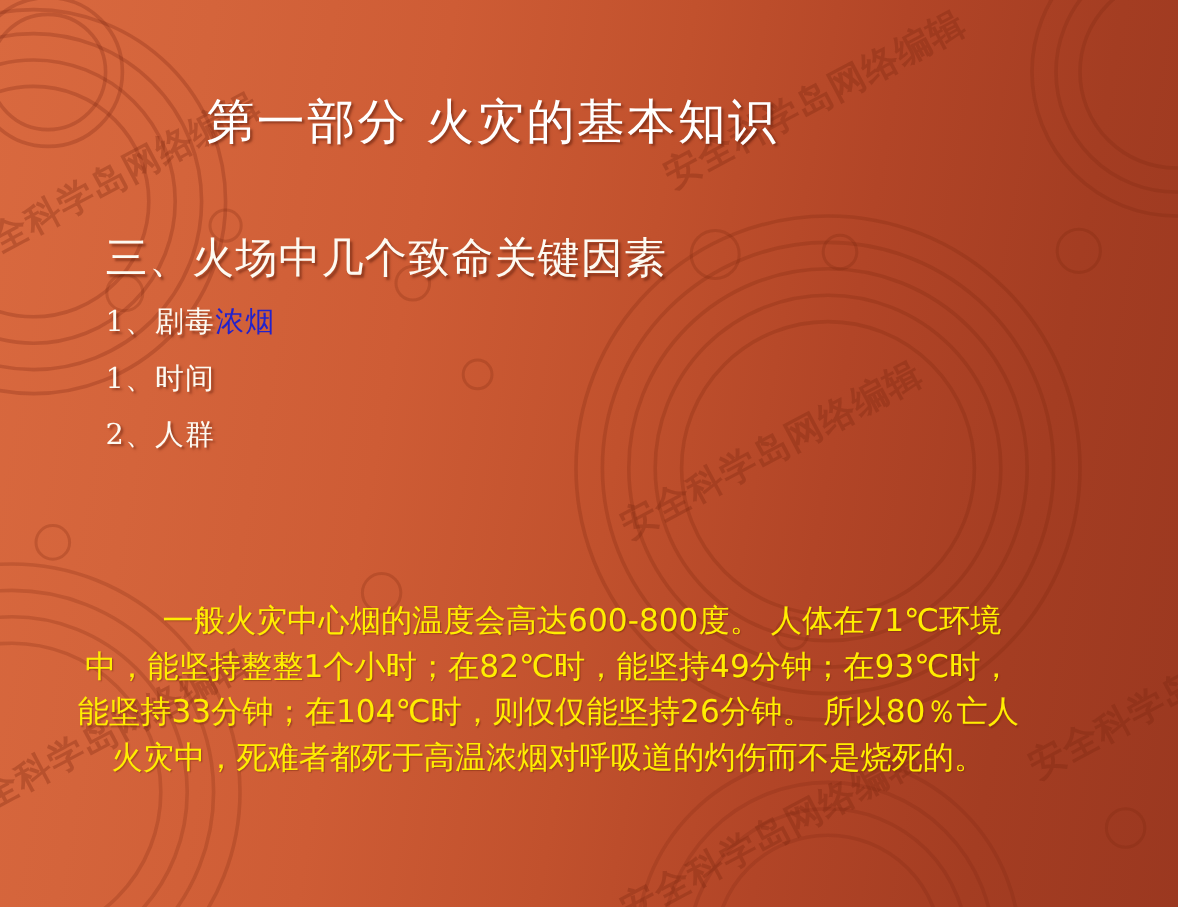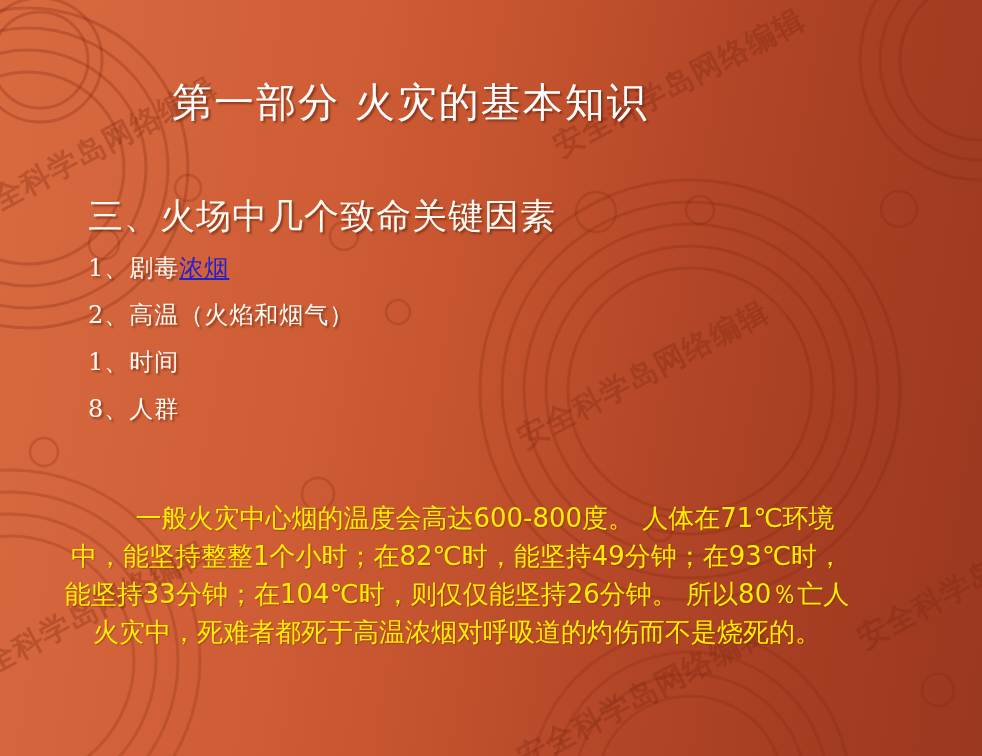--- a/index.html
+++ b/index.html
@@ -102,21 +102,20 @@
     font-family: "DejaVu Serif", "Liberation Serif", serif;
     font-size: 24px;
     line-height: 47px;
     color: #fdfaf2;
     letter-spacing: 1px;
     text-shadow: 2px 2px 2px rgba(90, 25, 10, 0.5);
     white-space: nowrap;
   }
   .bullet-item .link {
     color: #2222cc;
-    text-decoration: underline;
     text-shadow: none;
     cursor: pointer;
   }
 
   .body-paragraph {
     position: absolute;
     left: 62px;
     top: 478px;
     width: 790px;
     margin: 0;
@@ -202,26 +201,23 @@
 
     <div class="slide-title">第一部分  火灾的基本知识</div>
 
     <div class="section-heading">三、火场中几个致命关键因素</div>
 
     <ul class="bullet-list">
       <li class="bullet-item">
         <span>1、剧毒</span><a class="link">浓烟</a>
       </li>
       <li class="bullet-item">
-        <span>2、高温（火焰和烟气）</span>
-      </li>
-      <li class="bullet-item">
         <span>1、时间</span>
       </li>
       <li class="bullet-item">
-        <span>8、人群</span>
+        <span>2、人群</span>
       </li>
     </ul>
 
     <p class="body-paragraph">一般火灾中心烟的温度会高达600-800度。 人体在71℃环境中，能坚持整整1个小时；在82℃时，能坚持49分钟；在93℃时，能坚持33分钟；在104℃时，则仅仅能坚持26分钟。 所以80％亡人火灾中，死难者都死于高温浓烟对呼吸道的灼伤而不是烧死的。</p>
 
   </div>
 </div>
 
 </body></html>

